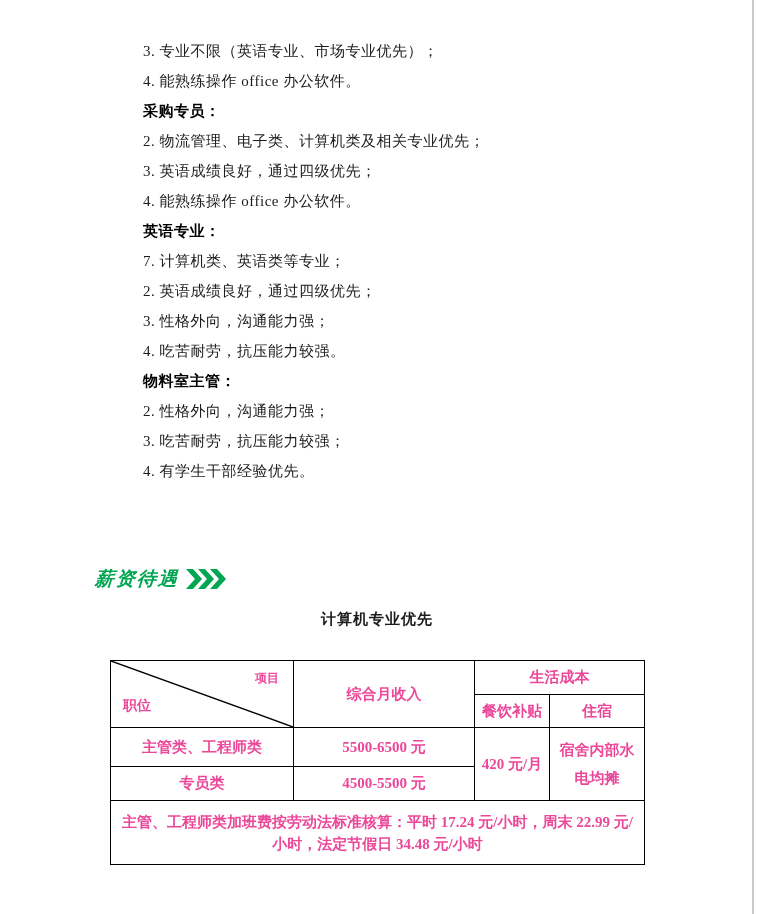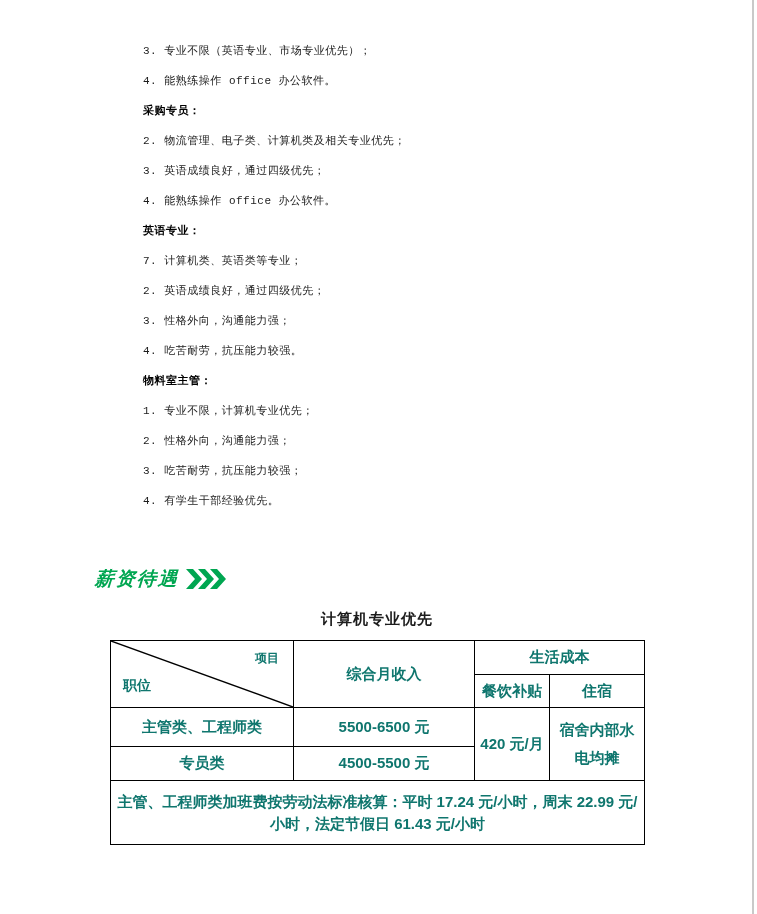--- a/index.html
+++ b/index.html
@@ -16,24 +16,23 @@
     width: 2px; height: 100%;
     background: #c9c9c9;
   }
   .textblock {
     position: absolute;
     left: 143px; top: 36px;
     width: 500px;
   }
   .line {
     height: 30px; line-height: 30px;
-    font-size: 11px;
+    font-size: 15px;
     letter-spacing: 0.5px;
     white-space: nowrap;
-    font-family: Liberation Mono, monospace;
   }
   .line.heading {
     color: #000000;
     font-weight: bold;
   }
   .salary-badge {
     position: absolute;
     left: 95px; top: 566px;
     display: flex; align-items: center; gap: 7px;
   }
@@ -52,28 +51,28 @@
     left: 110px; top: 610px;
     width: 534px;
     text-align: center;
     font-size: 15px;
     font-weight: bold;
     letter-spacing: 1px;
     font-family: "DejaVu Sans", "Liberation Sans", sans-serif;
   }
   table.salary {
     position: absolute;
-    left: 110px; top: 640px;
+    left: 110px; top: 660px;
     width: 534px;
     border-collapse: collapse;
     table-layout: fixed;
-    font-family: Liberation Sans, sans-serif;
+    font-family: Liberation Serif, serif;
     font-size: 15px;
     font-weight: bold;
-    color: #0f766e;
+    color: #ec4899;
   }
   table.salary td, table.salary th {
     border: 1px solid #000000;
     text-align: center;
     vertical-align: middle;
     padding: 2px 4px;
     box-sizing: border-box;
   }
   td.corner {
     position: relative;
@@ -118,21 +117,20 @@
   <div class="line item">3. 英语成绩良好，通过四级优先；</div>
   <div class="line item">4. 能熟练操作 office 办公软件。</div>
 
   <div class="line heading">英语专业：</div>
   <div class="line item">7. 计算机类、英语类等专业；</div>
   <div class="line item">2. 英语成绩良好，通过四级优先；</div>
   <div class="line item">3. 性格外向，沟通能力强；</div>
   <div class="line item">4. 吃苦耐劳，抗压能力较强。</div>
 
   <div class="line heading">物料室主管：</div>
-  <div class="line item">1. 专业不限，计算机专业优先；</div>
   <div class="line item">2. 性格外向，沟通能力强；</div>
   <div class="line item">3. 吃苦耐劳，抗压能力较强；</div>
   <div class="line item">4. 有学生干部经验优先。</div>
 </div>
 
 <div class="salary-badge">
   <span class="badge-label">薪资待遇</span>
   <span>
     <svg width="44" height="20" viewBox="0 0 44 20">
       <polygon points="0,0 7,0 16,10 7,20 0,20 9,10" fill="#00a651"></polygon>
@@ -171,16 +169,16 @@
     <td>主管类、工程师类</td>
     <td>5500-6500 元</td>
     <td rowspan="2">420 元/月</td>
     <td rowspan="2" class="housing-cell">宿舍内部水电均摊</td>
   </tr>
   <tr class="h-row4">
     <td>专员类</td>
     <td>4500-5500 元</td>
   </tr>
   <tr class="h-row5">
-    <td colspan="4" class="footnote-cell">主管、工程师类加班费按劳动法标准核算：平时 17.24 元/小时，周末 22.99 元/小时，法定节假日 61.43 元/小时</td>
+    <td colspan="4" class="footnote-cell">主管、工程师类加班费按劳动法标准核算：平时 17.24 元/小时，周末 22.99 元/小时，法定节假日 34.48 元/小时</td>
   </tr>
 </tbody>
   </table>
 
 </body></html>

